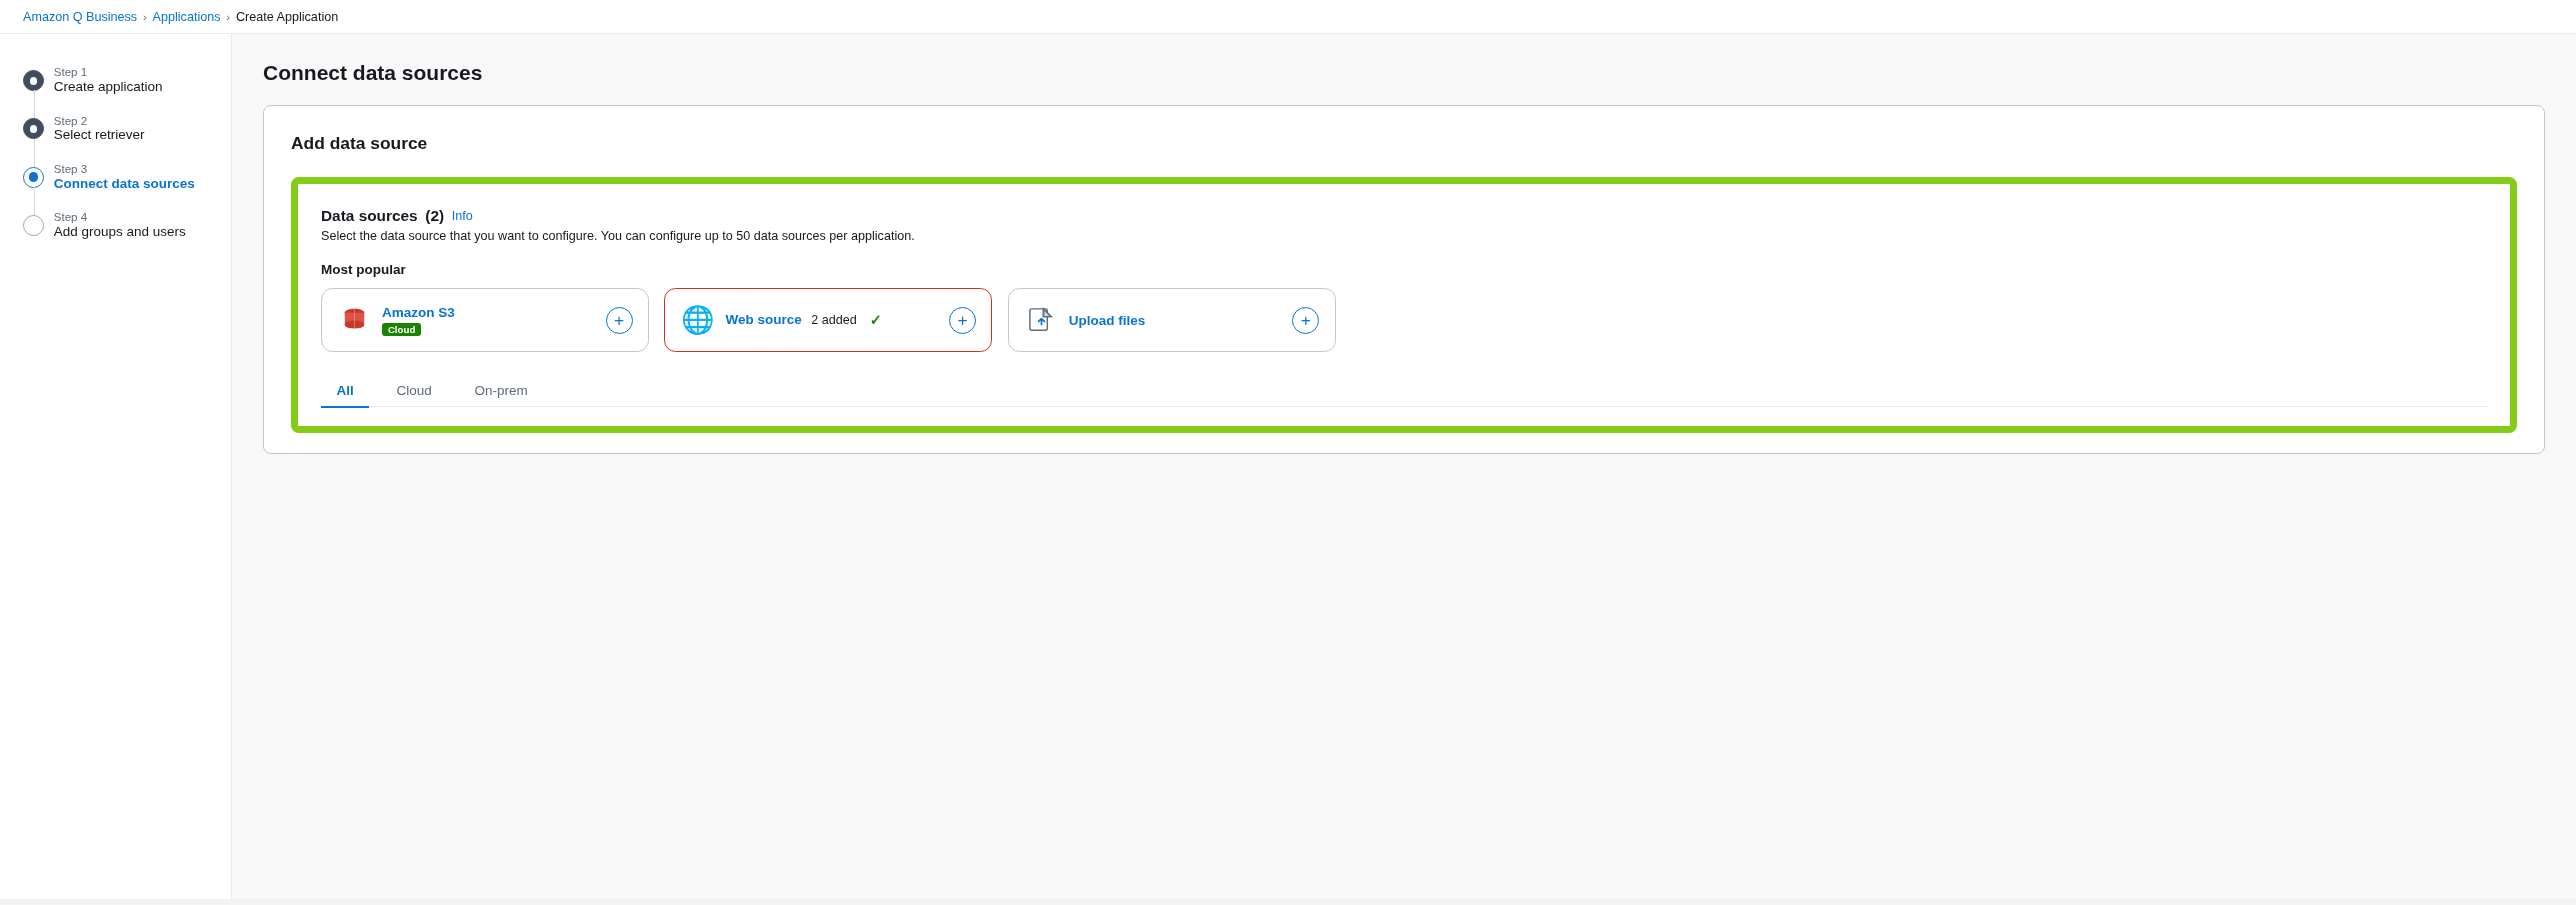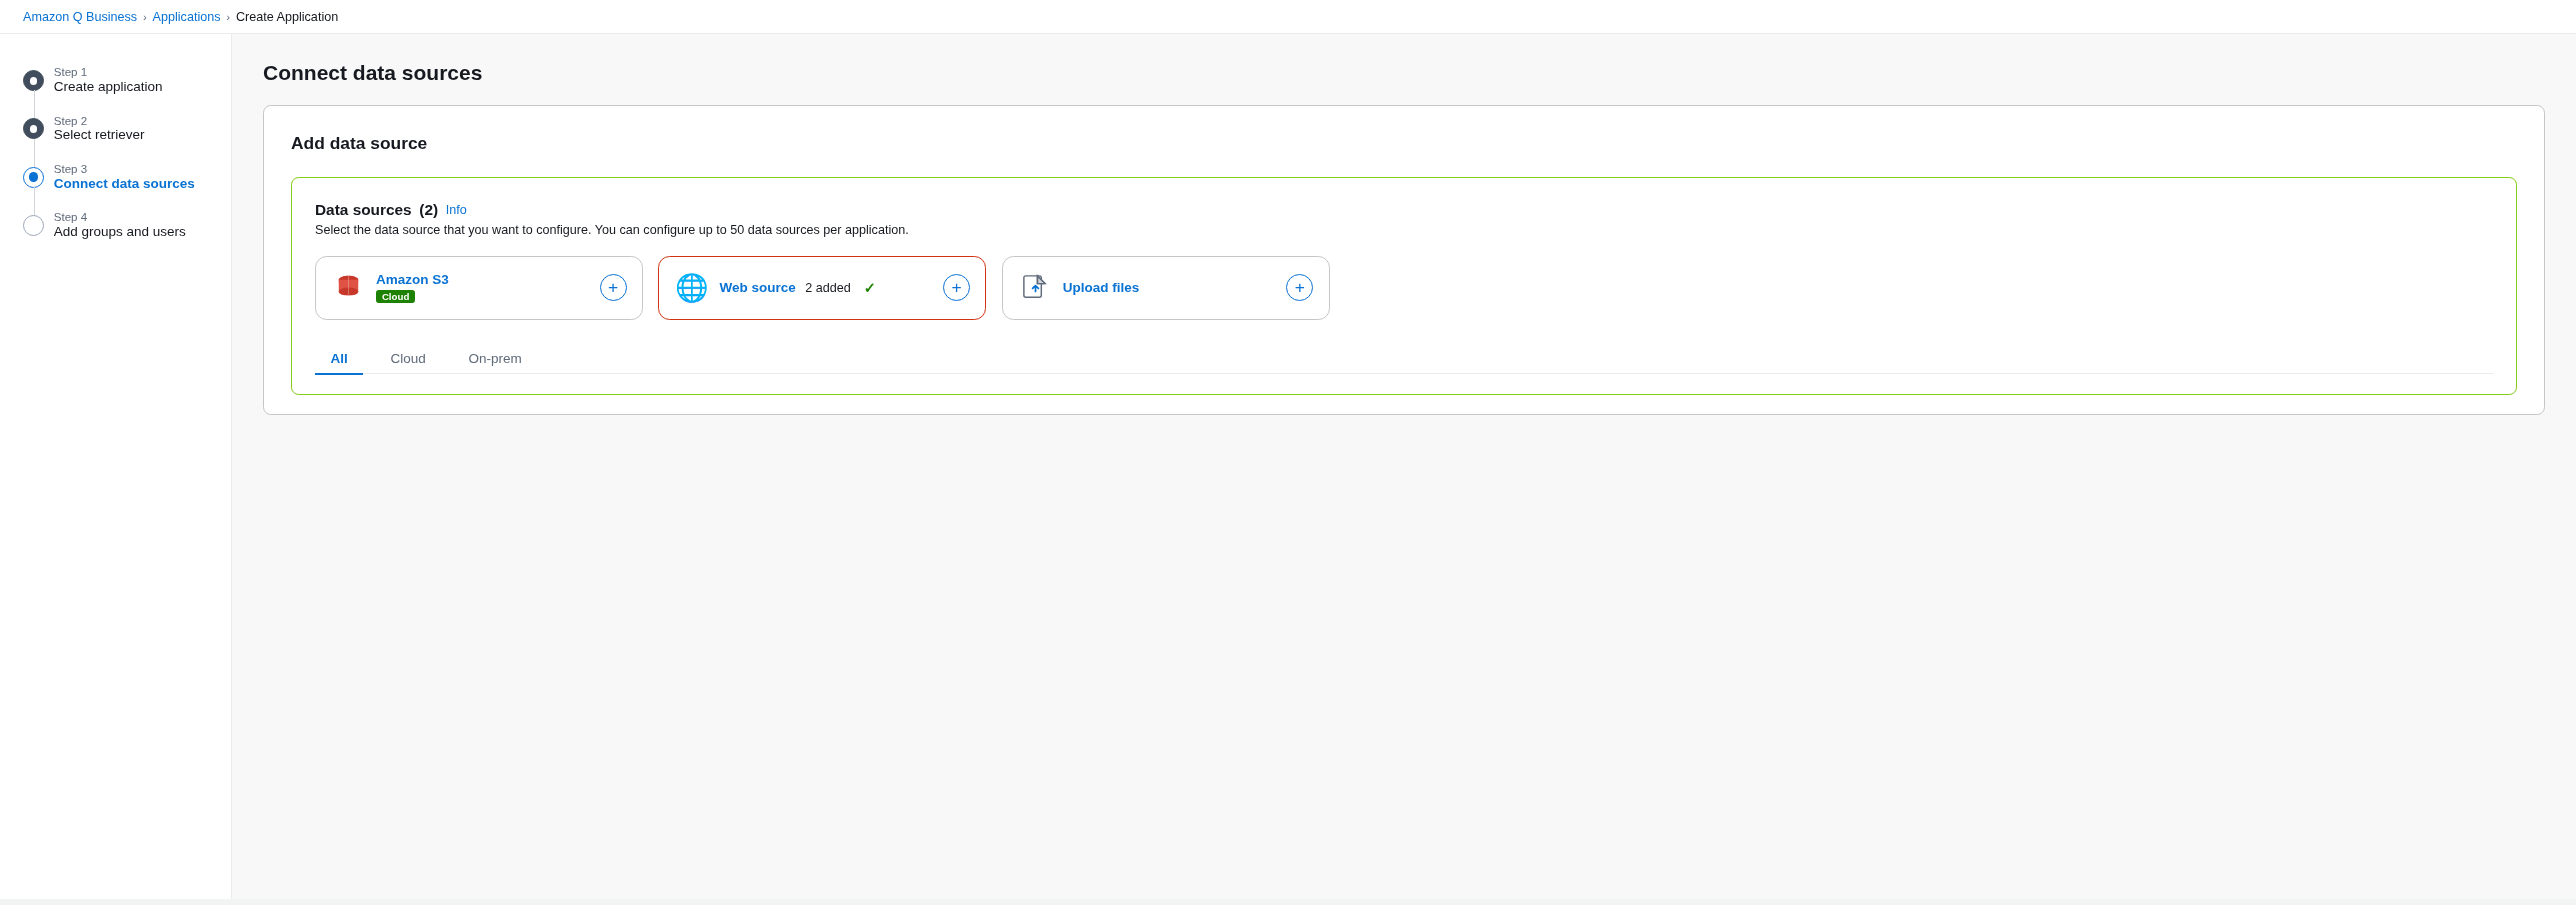--- a/index.html
+++ b/index.html
@@ -144,21 +144,21 @@
 
     .panel-title {
       font-size: 17.4px;
       font-weight: 700;
       color: #16191f;
       margin-bottom: 23px;
     }
 
     
     .inner-panel {
-      border: 1px solid #84cc16;
+      border: 7px solid #84cc16;
       border-radius: 7.7px;
       padding: 23px 23px 19.3px 23px;
     }
 
     .data-sources-header {
       display: flex;
       align-items: center;
       gap: 7.7px;
       margin-bottom: 3.9px;
     }
@@ -361,20 +361,21 @@
 
       <div class="inner-panel">
 
         <div class="data-sources-header">
           <span class="data-sources-title">Data sources</span>
           <span class="data-sources-count">(2)</span>
           <a class="info-link">Info</a>
         </div>
         <p class="data-sources-desc">Select the data source that you want to configure. You can configure up to 50 data sources per application.</p>
 
+        <div class="section-label">Most popular</div>
 
         <div class="datasource-cards">
 
           <div class="datasource-card">
             <div class="card-left">
               <div class="card-icon">
 
                 <svg width="35" height="35" viewBox="0 0 36 36" xmlns="http://www.w3.org/2000/svg">
                   <rect width="36" height="36" rx="4" fill="#fff"></rect>
 

